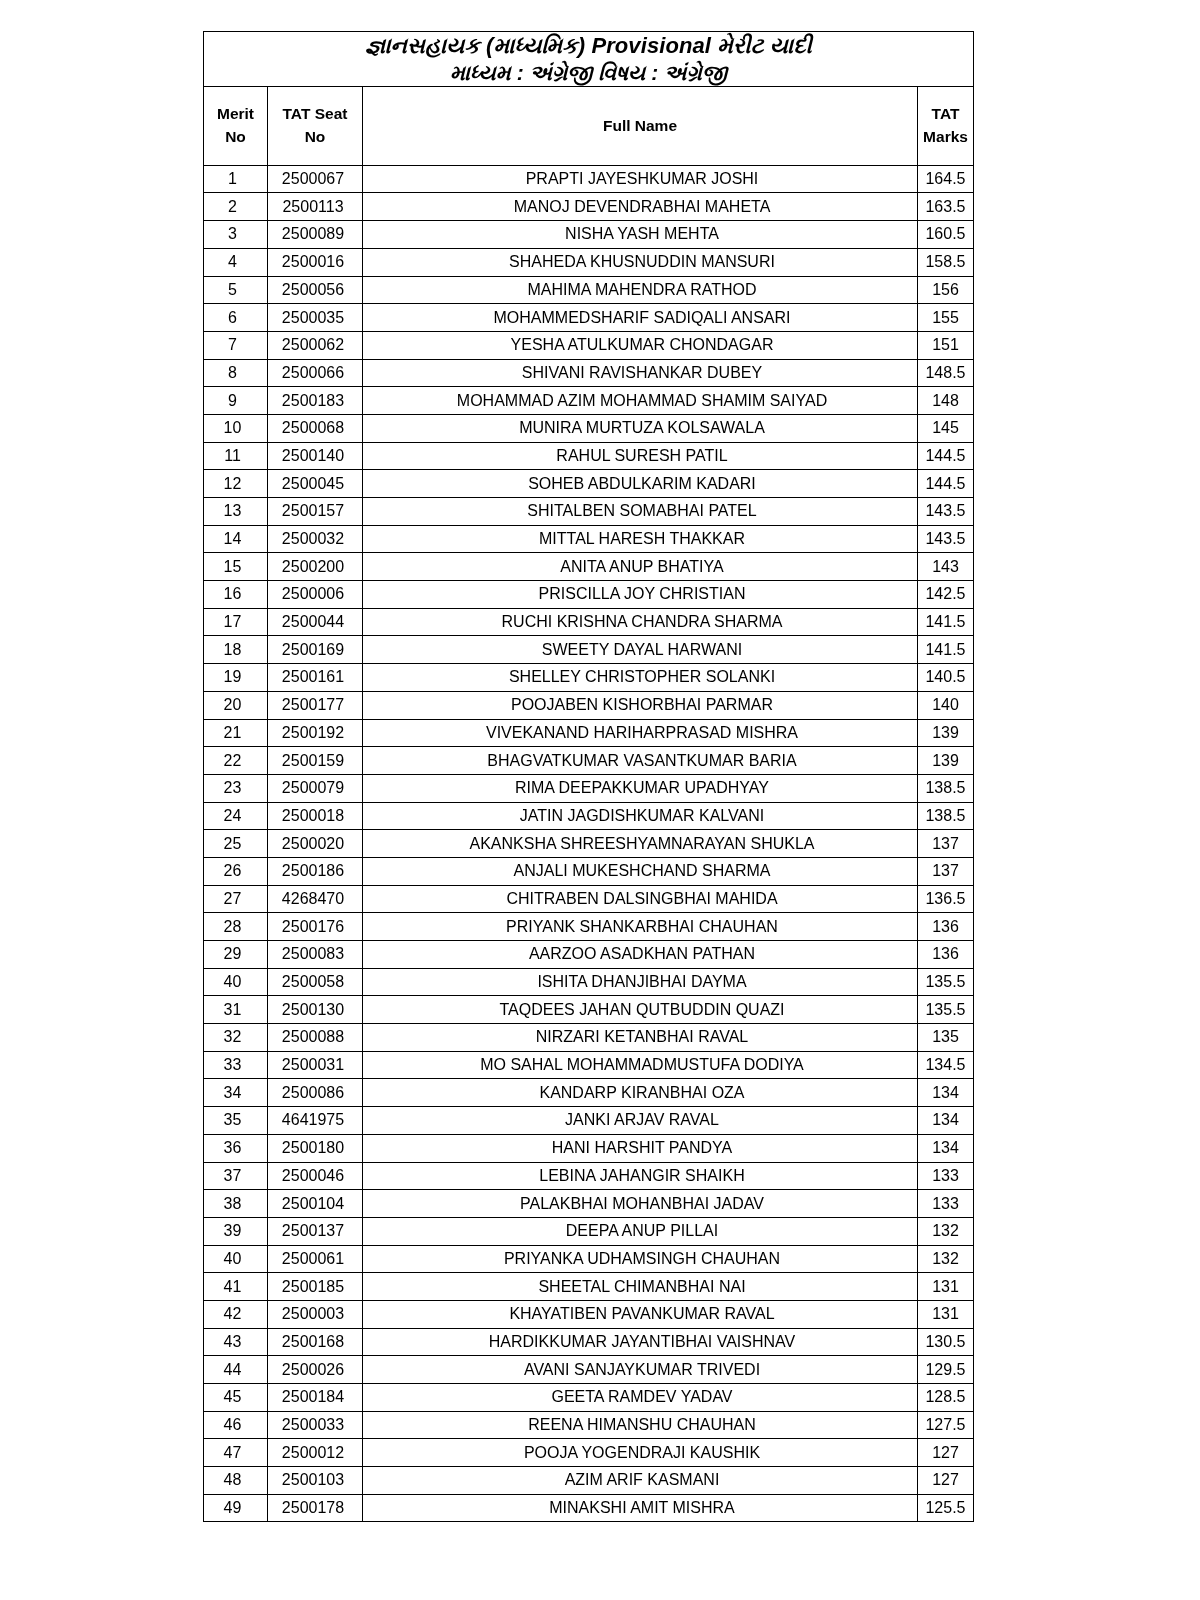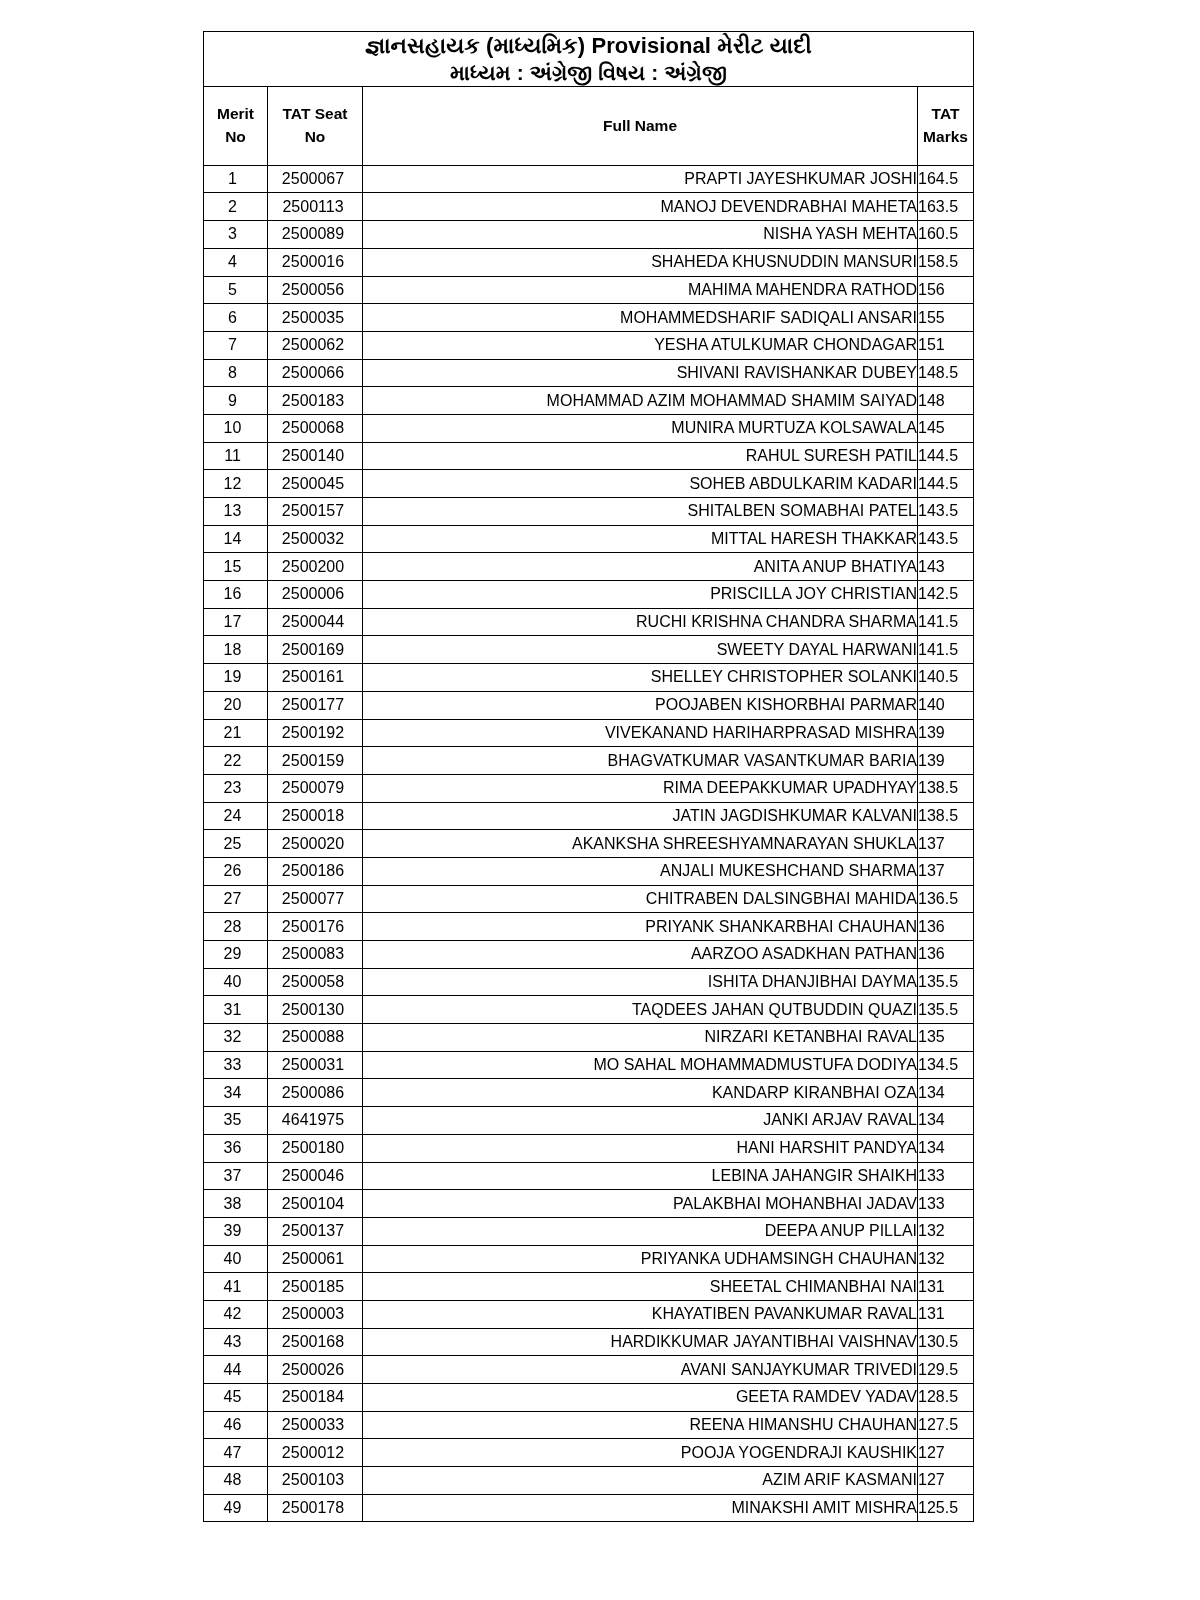--- a/index.html
+++ b/index.html
@@ -31,20 +31,21 @@
   .merit-table td, .merit-table th {
     border: 1.4px solid #000000;
     padding: 0;
     vertical-align: middle;
   }
   
   .title-cell {
     text-align: center;
     padding: 5px 4px 6px 4px;
     line-height: 1.25;
+    font-style: italic;
   }
   .title-line {
     display: block;
     font-size: 22px;
     font-weight: bold;
     letter-spacing: 0.1px;
     white-space: nowrap;
   }
   .title-line.l2 {
     font-size: 21px;
@@ -75,27 +76,27 @@
   }
   td.c-merit {
     text-align: center;
     padding-right: 6px;
   }
   td.c-seat {
     text-align: center;
     padding-right: 4px;
   }
   td.c-name {
-    text-align: right;
+    text-align: center;
     padding-left: 4px;
     white-space: nowrap;
     overflow: hidden;
   }
   td.c-marks {
-    text-align: left;
+    text-align: center;
   }
 </style>
 </head>
 <body>
 
 <div class="page">
   <table class="merit-table">
     <colgroup>
       <col class="col-merit">
       <col class="col-seat">
@@ -279,21 +280,21 @@
           <td class="c-marks">137</td>
         </tr>
         <tr>
           <td class="c-merit">26</td>
           <td class="c-seat">2500186</td>
           <td class="c-name">ANJALI MUKESHCHAND SHARMA</td>
           <td class="c-marks">137</td>
         </tr>
         <tr>
           <td class="c-merit">27</td>
-          <td class="c-seat">2500077</td>
+          <td class="c-seat">4268470</td>
           <td class="c-name">CHITRABEN DALSINGBHAI MAHIDA</td>
           <td class="c-marks">136.5</td>
         </tr>
         <tr>
           <td class="c-merit">28</td>
           <td class="c-seat">2500176</td>
           <td class="c-name">PRIYANK SHANKARBHAI CHAUHAN</td>
           <td class="c-marks">136</td>
         </tr>
         <tr>

